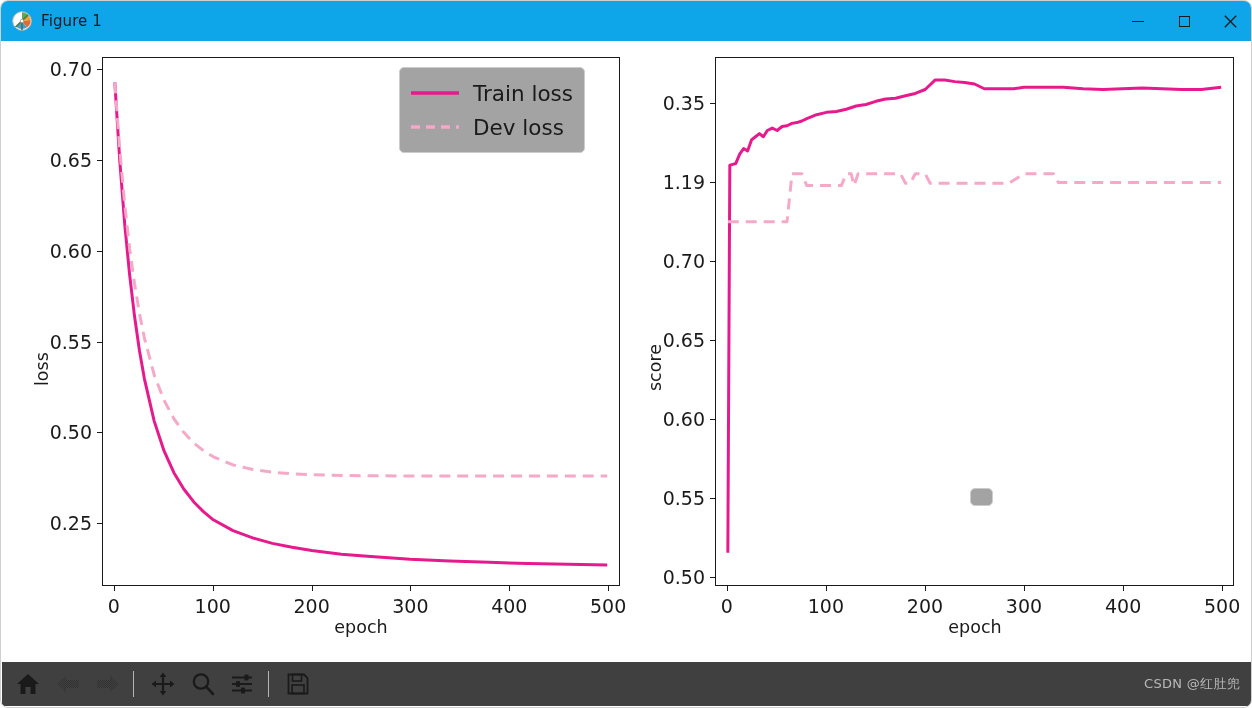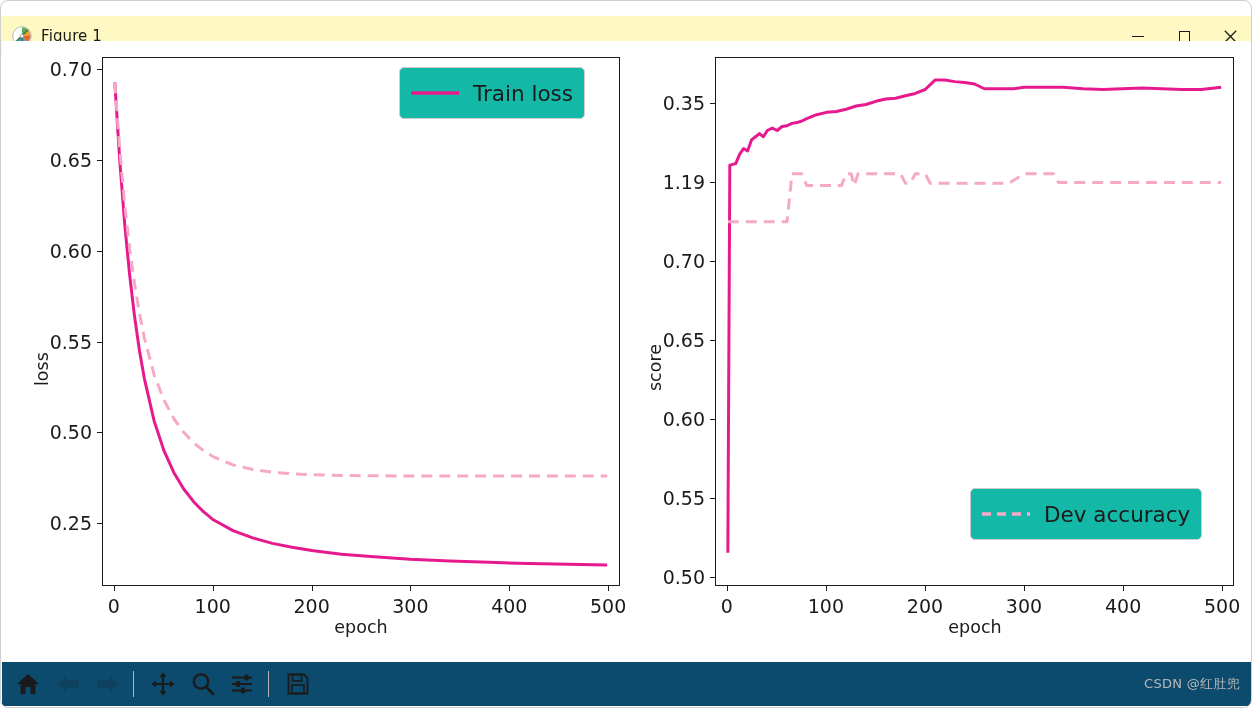--- a/index.html
+++ b/index.html
@@ -6,22 +6,22 @@
   body{
     width:1252px;height:708px;overflow:hidden;
     background:#ffffff;
     font-family:"DejaVu Sans","Liberation Sans",sans-serif;
     -webkit-font-smoothing:antialiased;
   }
   #app{position:relative;width:1252px;height:708px;box-sizing:border-box;
        border:1px solid #cfcfcf;border-radius:8px;background:#fff;overflow:hidden;}
 
   
-  .titlebar{position:absolute;left:0;top:15px;width:1252px;height:40px;
-            background:#fef9c3;display:flex;align-items:center;}
+  .titlebar{position:absolute;left:0;top:0;width:1252px;height:40px;
+            background:#0ea5e9;display:flex;align-items:center;}
   .tb-icon{width:22px;height:22px;margin-left:10px;margin-right:8px;position:relative;flex:none;}
   .tb-title{font-size:15px;color:#1b1b1b;font-family:"DejaVu Sans","Liberation Sans",sans-serif;
             letter-spacing:.1px;}
   .wbtns{margin-left:auto;display:flex;height:40px;}
   .wbtn{width:46px;height:40px;display:flex;align-items:center;justify-content:center;}
   .min-bar{width:12px;height:1px;background:#1a1a1a;}
   .max-sq{width:11px;height:11px;border:1.3px solid #1a1a1a;box-sizing:border-box;}
 
   
   .figure{position:absolute;left:1px;top:40px;width:1250px;height:623px;background:#ffffff;}
@@ -40,30 +40,30 @@
   .tickmark{position:absolute;background:#1a1a1a;}
   .tickmark.y{width:5px;height:1.1px;}
   .tickmark.x{width:1.1px;height:5px;}
 
   .axlabel{position:absolute;font-size:17.5px;color:#1a1a1a;
            font-family:"DejaVu Sans","Liberation Sans",sans-serif;}
   .ylabel{transform-origin:0 0;transform:rotate(-90deg);white-space:nowrap;}
   .xlabel{text-align:center;white-space:nowrap;transform:translateX(-50%);}
 
   
-  .legend{position:absolute;box-sizing:border-box;background:#14b8a6;
+  .legend{position:absolute;box-sizing:border-box;background:#a3a3a3;
           border:1px solid #cccccc;border-radius:5px;padding:8px 11px 8px 10px;}
   .lgrow{display:flex;align-items:center;height:34px;}
   .lgline{width:50px;height:20px;margin-right:13px;flex:none;}
   .lgtext{font-size:21.5px;color:#1a1a1a;white-space:nowrap;
           font-family:"DejaVu Sans","Liberation Sans",sans-serif;}
 
   
   .toolbar{position:absolute;left:1px;bottom:1px;width:1250px;height:44px;
-           background:#0c4a6e;display:flex;align-items:center;}
+           background:#404040;display:flex;align-items:center;}
   .tbtn{width:36px;height:36px;margin-left:4px;display:flex;align-items:center;
         justify-content:center;border-radius:4px;}
   .tbtn:first-child{margin-left:8px;}
   .tsep{width:1px;height:26px;background:#b4b4b4;margin:0 7px;}
   .disabled{opacity:.35;}
   .watermark{margin-left:auto;margin-right:12px;font-size:13px;color:#b9b9b9;
              font-family:"DejaVu Sans","Liberation Sans",sans-serif;letter-spacing:.3px;}
 </style>
 </head>
 <body>
@@ -137,20 +137,26 @@
       </div>
     <div class="axlabel ylabel" id="ylabL" style="left:30px;top:345px;">loss</div>
     <div class="axlabel xlabel" id="xlabL" style="left:359px;top:576px;">epoch</div>
 
     <div class="legend" id="legendL" style="left:397px;top:26px;">
         <div class="lgrow">
           <span class="lgline"><svg width="50" height="20" viewBox="0 0 50 20">
               <line x1="1" y1="10" x2="49" y2="10" stroke="#E61A8D" stroke-width="3.4"></line>
             </svg></span>
           <span class="lgtext">Train loss</span>
+        </div>
+        <div class="lgrow">
+          <span class="lgline"><svg width="50" height="20" viewBox="0 0 50 20">
+              <line x1="1" y1="10" x2="49" y2="10" stroke="#F6A8C8" stroke-width="3.4" stroke-dasharray="9,6"></line>
+            </svg></span>
+          <span class="lgtext">Dev loss</span>
         </div>
       </div>
 
     <div class="axes" id="axesR">
       <svg class="plotsvg" id="svgR" viewBox="0 0 519 529" preserveAspectRatio="none">
           <path d="M11.89 496.58 L13.87 107.54 L16.84 106.75 L19.81 105.96 L23.77 96.47 L27.73 90.93 L31.69 93.31 L35.66 82.24 L39.62 79.07 L43.58 75.91 L47.54 79.07 L51.50 72.75 L56.46 70.38 L61.41 72.75 L66.36 68.79 L71.31 68.00 L76.27 65.63 L81.22 64.84 L86.17 63.26 L91.12 60.89 L101.03 56.93 L110.93 54.56 L120.84 53.77 L130.74 51.40 L140.65 48.23 L150.55 46.65 L160.45 43.49 L170.36 41.12 L180.26 40.33 L190.17 37.96 L200.07 35.58 L209.98 31.63 L219.88 22.14 L229.79 22.14 L239.69 23.72 L249.60 24.51 L259.50 26.09 L269.40 30.84 L284.26 30.84 L299.12 30.84 L309.02 29.26 L328.83 29.26 L348.64 29.26 L368.45 30.84 L388.26 31.63 L408.07 30.84 L427.88 30.05 L447.69 30.84 L467.50 31.63 L487.31 31.63 L507.11 29.26 " fill="none" stroke="#E61A8D" stroke-width="3" stroke-linejoin="round" stroke-linecap="butt"></path>
           <path d="M11.89 164.47 L16.84 164.47 L51.50 164.47 L56.46 164.47 L71.31 164.47 L76.27 116.24 L86.17 116.24 L91.12 128.10 L125.79 128.10 L130.74 116.24 L135.69 116.24 L138.66 128.10 L142.63 116.24 L185.22 116.24 L190.17 125.73 L195.12 125.73 L200.07 116.24 L205.02 116.24 L209.98 116.24 L214.93 125.73 L219.88 125.73 L289.21 125.73 L294.17 125.73 L309.02 116.24 L313.98 116.24 L338.74 116.24 L343.69 124.94 L507.11 124.94 " fill="none" stroke="#F6A8C8" stroke-width="3" stroke-dasharray="11,7" stroke-linejoin="round" stroke-linecap="butt"></path>
         </svg>
     </div>
     <div id="ticksR">
@@ -178,26 +184,20 @@
         <div class="tick xtick" style="left:1022.0px;top:554px;">300</div>
         <div class="tickmark x" style="left:1121.1px;top:545px;"></div>
         <div class="tick xtick" style="left:1121.1px;top:554px;">400</div>
         <div class="tickmark x" style="left:1220.1px;top:545px;"></div>
         <div class="tick xtick" style="left:1220.1px;top:554px;">500</div>
       </div>
     <div class="axlabel ylabel" id="ylabR" style="left:643px;top:350px;">score</div>
     <div class="axlabel xlabel" id="xlabR" style="left:973px;top:576px;">epoch</div>
 
     <div class="legend" id="legendR" style="left:968px;top:447px;">
-        <div class="lgrow">
-          <span class="lgline"><svg width="50" height="20" viewBox="0 0 50 20">
-              <line x1="1" y1="10" x2="49" y2="10" stroke="#F6A8C8" stroke-width="3.4" stroke-dasharray="9,6"></line>
-            </svg></span>
-          <span class="lgtext">Dev accuracy</span>
-        </div>
       </div>
   </div>
 
   <div class="toolbar">
 
     <div class="tbtn">
       <svg width="26" height="26" viewBox="0 0 26 26">
         <path d="M13 3 L24 13 L20.5 13 L20.5 23 L15.5 23 L15.5 16 L10.5 16 L10.5 23 L5.5 23 L5.5 13 L2 13 Z" fill="#1a1a1a"></path>
       </svg>
     </div>

